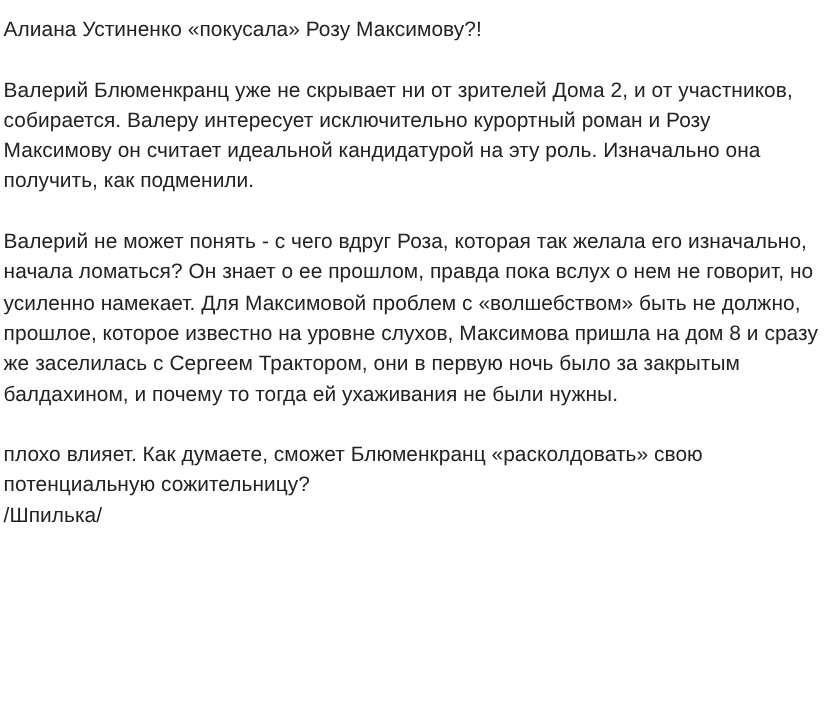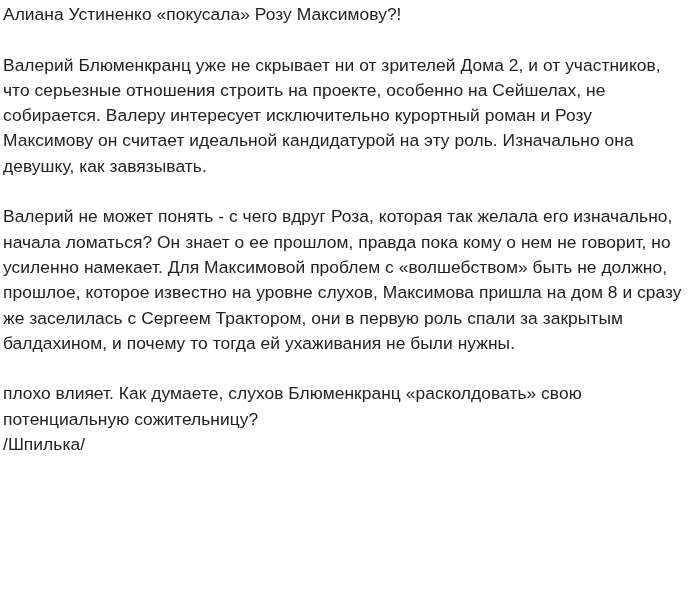--- a/index.html
+++ b/index.html
@@ -19,21 +19,21 @@
       top: 0px;
       width: 694px;
       font-family: "Liberation Sans", sans-serif;
       font-size: 17.4px;
       line-height: 25.3px;
       color: #222222;
       letter-spacing: 0.05px;
     }
     .title {
       margin: 0;
-      padding-top: 2px;
+      padding-top: 12px;
       font-weight: normal;
       font-size: 17.4px;
       line-height: 25.3px;
     }
     .para {
       margin: 0;
       margin-top: 25.3px;
     }
     .line {
       display: block;
@@ -44,34 +44,33 @@
     }
   </style>
 </head>
 <body>
 
 <article class="article">
   <h1 class="title">Алиана Устиненко «покусала» Розу Максимову?!</h1>
 
   <p class="para">
     <span class="line">Валерий Блюменкранц уже не скрывает ни от зрителей Дома 2, и от участников,</span>
-    <span class="line">что серьезные отношения строить на проекте, особенно на Сейшелах, не</span>
     <span class="line">собирается. Валеру интересует исключительно курортный роман и Розу</span>
     <span class="line">Максимову он считает идеальной кандидатурой на эту роль. Изначально она</span>
-    <span class="line">девушку, как завязывать.</span>
+    <span class="line">получить, как подменили.</span>
   </p>
 
   <p class="para">
     <span class="line">Валерий не может понять - с чего вдруг Роза, которая так желала его изначально,</span>
-    <span class="line">начала ломаться? Он знает о ее прошлом, правда пока кому о нем не говорит, но</span>
+    <span class="line">начала ломаться? Он знает о ее прошлом, правда пока вслух о нем не говорит, но</span>
     <span class="line">усиленно намекает. Для Максимовой проблем с «волшебством» быть не должно,</span>
     <span class="line">прошлое, которое известно на уровне слухов, Максимова пришла на дом 8 и сразу</span>
-    <span class="line">же заселилась с Сергеем Трактором, они в первую роль спали за закрытым</span>
+    <span class="line">же заселилась с Сергеем Трактором, они в первую ночь было за закрытым</span>
     <span class="line">балдахином, и почему то тогда ей ухаживания не были нужны.</span>
   </p>
 
   <p class="para">
-    <span class="line">плохо влияет. Как думаете, слухов Блюменкранц «расколдовать» свою</span>
+    <span class="line">плохо влияет. Как думаете, сможет Блюменкранц «расколдовать» свою</span>
     <span class="line">потенциальную сожительницу?</span>
   </p>
 
   <p class="signature">/Шпилька/</p>
 </article>
 
 </body></html>

